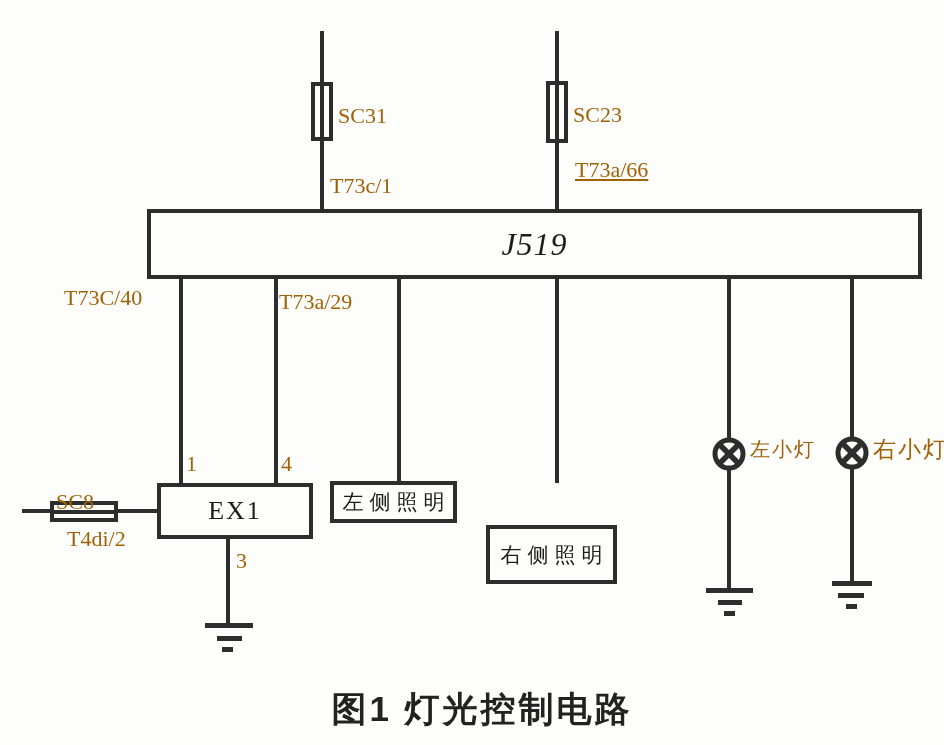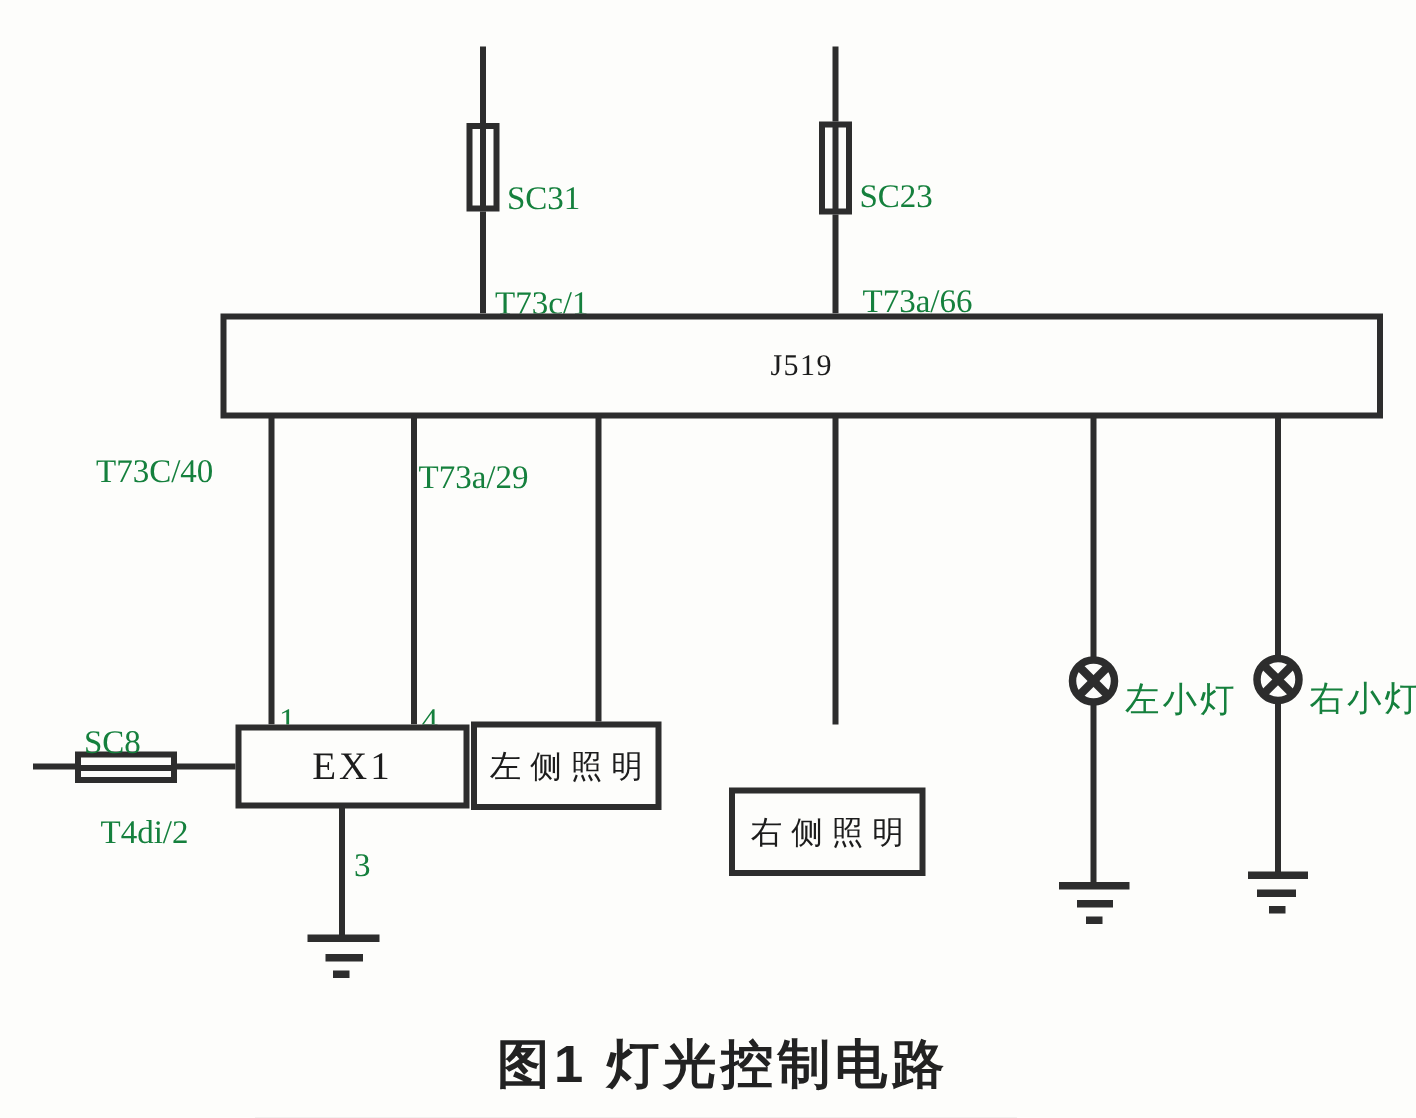--- a/index.html
+++ b/index.html
@@ -20,22 +20,21 @@
     background: #fdfdfb;
     display: flex;
     align-items: center;
     justify-content: center;
   }
   .lbl {
     position: absolute;
     font-size: 22px;
     line-height: 1.1;
     white-space: nowrap;
-    color: #15803d;
-    margin-top: 16px;
+    color: #a16207;
   }
   .cn { letter-spacing: 2px; }
   .fuse-v {
     position: absolute;
     border: 4px solid #2d2d2d;
     background: #fdfdfb;
   }
   .fuse-v .fwire {
     position: absolute;
     left: 50%;
@@ -72,21 +71,21 @@
     font-size: 35px;
     letter-spacing: 3px;
     color: #222;
   }
   .boxlabel {
     font-size: 21px;
     letter-spacing: 6px;
     text-indent: 6px;
     white-space: nowrap;
   }
-  .j519label { font-size: 20px; letter-spacing: 1px; }
+  .j519label { font-size: 32px; letter-spacing: 1px; font-style: italic; }
   .ex1label  { font-size: 26px; letter-spacing: 2px; }
 </style>
 </head>
 <body>
 
 <div id="stage">
 
   <div class="wire" style="left:320px; top:31px; width:4px; height:178px;"></div>
   <div class="wire" style="left:555px; top:31px; width:4px; height:178px;"></div>
 
@@ -94,21 +93,21 @@
     <div class="fwire"></div>
   </div>
   <div class="lbl" style="left:338px; top:104px;">SC31</div>
 
   <div class="fuse-v" style="left:546px; top:81px; width:22px; height:62px;">
     <div class="fwire"></div>
   </div>
   <div class="lbl" style="left:573px; top:103px;">SC23</div>
 
   <div class="lbl" style="left:330px; top:174px;">T73c/1</div>
-  <div class="lbl" style="left:575px; top:173px;">T73a/66</div>
+  <div class="lbl" style="left:575px; top:158px;text-decoration:underline;">T73a/66</div>
 
   <div class="obox" style="left:147px; top:209px; width:775px; height:70px;">
     <span class="j519label">J519</span>
   </div>
 
   <div class="wire" style="left:179px; top:277px; width:4px; height:206px;"></div>
   <div class="wire" style="left:274px; top:277px; width:4px; height:206px;"></div>
   <div class="wire" style="left:397px; top:277px; width:4px; height:206px;"></div>
   <div class="wire" style="left:555px; top:277px; width:4px; height:206px;"></div>
   <div class="wire" style="left:727px; top:277px; width:4px; height:313px;"></div>
@@ -117,46 +116,46 @@
   <div class="lbl" style="left:64px; top:286px;">T73C/40</div>
   <div class="lbl" style="left:279px; top:290px;">T73a/29</div>
 
   <div class="lbl" style="left:186px; top:452px;">1</div>
   <div class="lbl" style="left:281px; top:452px;">4</div>
 
   <div class="wire" style="left:22px; top:509px; width:136px; height:4px;"></div>
   <div class="fuse-h" style="left:50px; top:501px; width:68px; height:21px;">
     <div class="fwire"></div>
   </div>
-  <div class="lbl" style="left:56px; top:467px;text-align:right;">SC8</div>
+  <div class="lbl" style="left:56px; top:490px;text-align:right;">SC8</div>
   <div class="lbl" style="left:67px; top:527px;">T4di/2</div>
 
   <div class="obox" style="left:157px; top:483px; width:156px; height:56px;">
     <span class="ex1label">EX1</span>
   </div>
 
   <div class="wire" style="left:226px; top:537px; width:4px; height:88px;"></div>
   <div class="lbl" style="left:236px; top:549px;">3</div>
   <div class="gnd-bar" style="left:205px; top:623px; width:48px; height:5px;"></div>
   <div class="gnd-bar" style="left:217px; top:636px; width:25px; height:5px;"></div>
   <div class="gnd-bar" style="left:222px; top:647px; width:11px; height:5px;"></div>
 
-  <div class="obox" style="left:314px; top:481px; width:127px; height:59px;text-align:right;">
+  <div class="obox" style="left:330px; top:481px; width:127px; height:42px;text-align:right;">
     <span class="boxlabel">左侧照明</span>
   </div>
   <div class="obox" style="left:486px; top:481px; width:131px; height:59px;margin-top:44px;">
     <span class="boxlabel">右侧照明</span>
   </div>
 
   <svg class="lamp" style="left:711px; top:436px;" width="36" height="36" viewBox="0 0 36 36">
     <circle cx="18" cy="18" r="14" fill="#fdfdfb" stroke="#2d2d2d" stroke-width="5"></circle>
     <line x1="8.5" y1="8.5" x2="27.5" y2="27.5" stroke="#2d2d2d" stroke-width="5.5"></line>
     <line x1="27.5" y1="8.5" x2="8.5" y2="27.5" stroke="#2d2d2d" stroke-width="5.5"></line>
   </svg>
-  <div class="lbl cn" style="left:750px; top:438px; font-size:23px;">左小灯</div>
+  <div class="lbl cn" style="left:750px; top:438px; font-size:20px;">左小灯</div>
 
   <svg class="lamp" style="left:834px; top:435px;" width="36" height="36" viewBox="0 0 36 36">
     <circle cx="18" cy="18" r="14" fill="#fdfdfb" stroke="#2d2d2d" stroke-width="5"></circle>
     <line x1="8.5" y1="8.5" x2="27.5" y2="27.5" stroke="#2d2d2d" stroke-width="5.5"></line>
     <line x1="27.5" y1="8.5" x2="8.5" y2="27.5" stroke="#2d2d2d" stroke-width="5.5"></line>
   </svg>
   <div class="lbl cn" style="left:873px; top:437px; font-size:23px;">右小灯</div>
 
   <div class="gnd-bar" style="left:706px; top:588px; width:47px; height:5px;"></div>
   <div class="gnd-bar" style="left:718px; top:600px; width:24px; height:5px;"></div>

